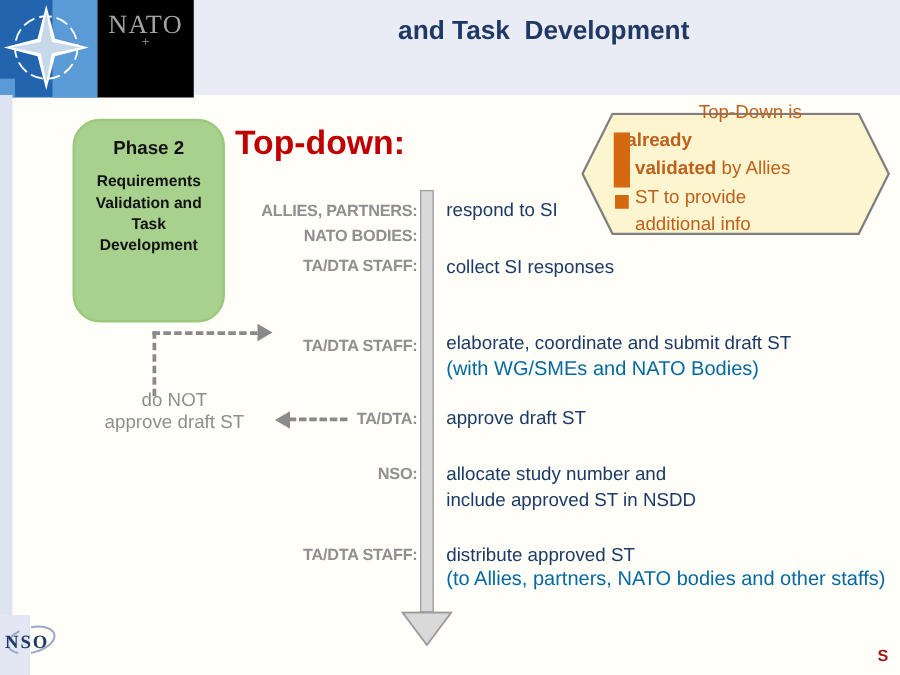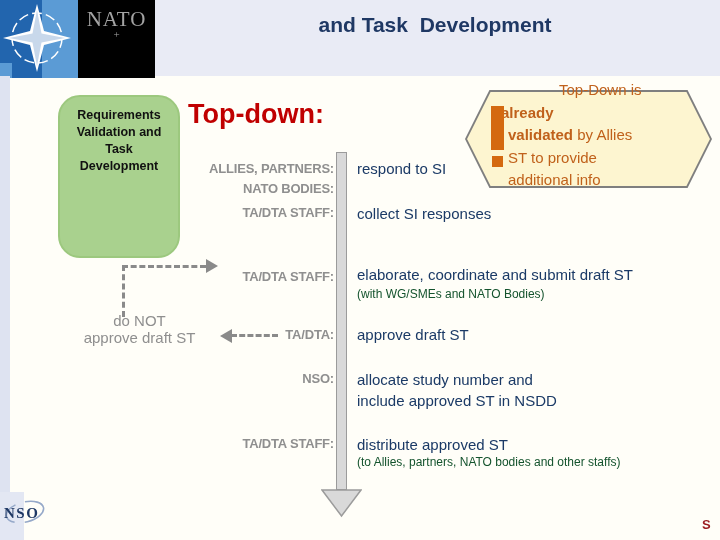--- a/index.html
+++ b/index.html
@@ -46,21 +46,21 @@
 
   
   #vbar{left:336px;top:152px;width:11px;height:338px;background:#d9d9d9;
         border:1px solid #9b9b9b;box-sizing:border-box;}
   #vhead{left:321px;top:489px;}
 
   
   .lbl{position:absolute;right:386px;color:#8f8f8f;font-weight:bold;font-size:13px;
        letter-spacing:-0.2px;white-space:nowrap;}
   .act{position:absolute;left:357px;color:#1b3a66;font-size:15px;white-space:nowrap;}
-  .note{position:absolute;left:357px;color:#14532d;font-size:12px;white-space:nowrap;}
+  .note{position:absolute;left:357px;color:#0369a1;font-size:16px;white-space:nowrap;}
   .pre{white-space:pre-line;line-height:21px;}
 
   
   .dash-h{position:absolute;border-top:3px dashed #8a8a8a;}
   .dash-v{position:absolute;border-left:3px dashed #8a8a8a;}
   #loop-h{left:122px;top:265px;width:84px;}
   #loop-v{left:122px;top:265px;height:52px;}
   #loop-head-right{left:206px;top:259px;width:0;height:0;
       border-top:7px solid transparent;border-bottom:7px solid transparent;
       border-left:12px solid #8a8a8a;}
@@ -99,20 +99,21 @@
 
 <div class="abs" id="left-strip"></div>
 <div class="abs" id="nso-patch">
   <svg width="48" height="48">
     <ellipse cx="25" cy="20" rx="19" ry="10" fill="none" stroke="#96a9c9" stroke-width="1.6" stroke-dasharray="26 10" transform="rotate(-14 25 20)"></ellipse>
     <text x="4" y="26" font-family="Liberation Serif, serif" font-weight="bold" font-size="15" letter-spacing="1.5" fill="#1f3864">NSO</text>
   </svg>
 </div>
 
 <div class="abs" id="phase-box">
+  <div class="ttl">Phase 2</div>
   <div class="sub">Requirements Validation and Task Development</div>
 </div>
 
 <div class="abs" id="topdown">Top-down:</div>
 
 <svg class="abs" id="callout-shape" width="248" height="98" viewBox="0 0 248 98">
   <polygon points="25,1 222,1 246,49 222,97 25,97 1,49" fill="#fdf5d0" stroke="#7f7f7f" stroke-width="1.8"></polygon>
 </svg>
 <div class="abs co-line" id="co1">Top-Down is</div>
 <div class="abs co-line" id="co2">already</div>

